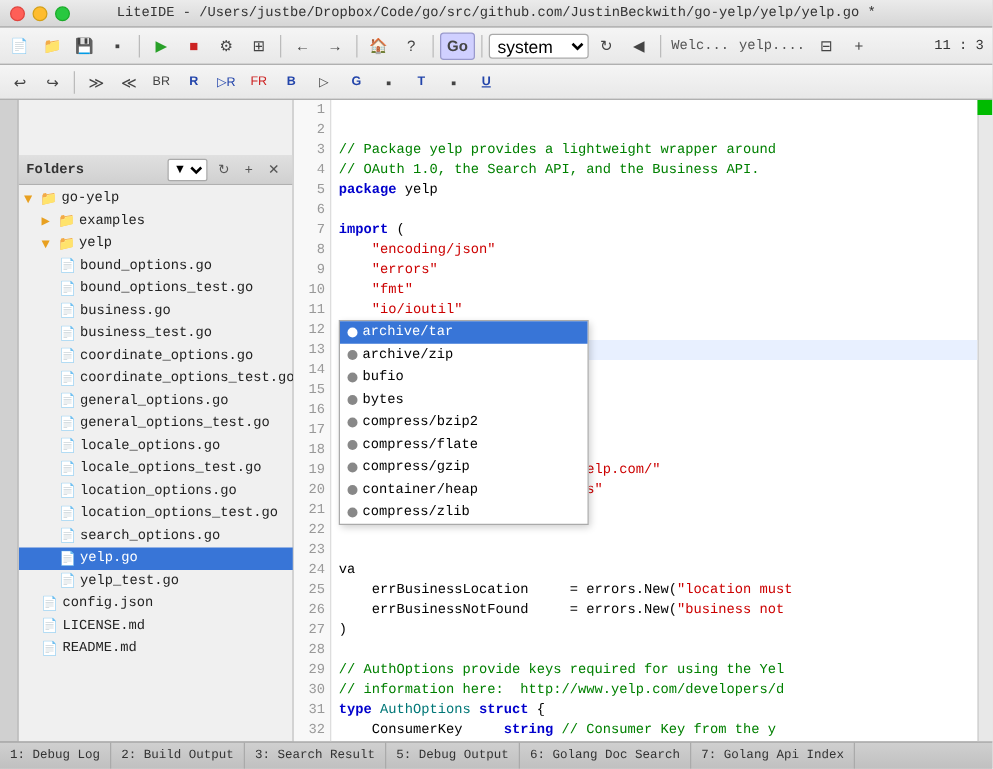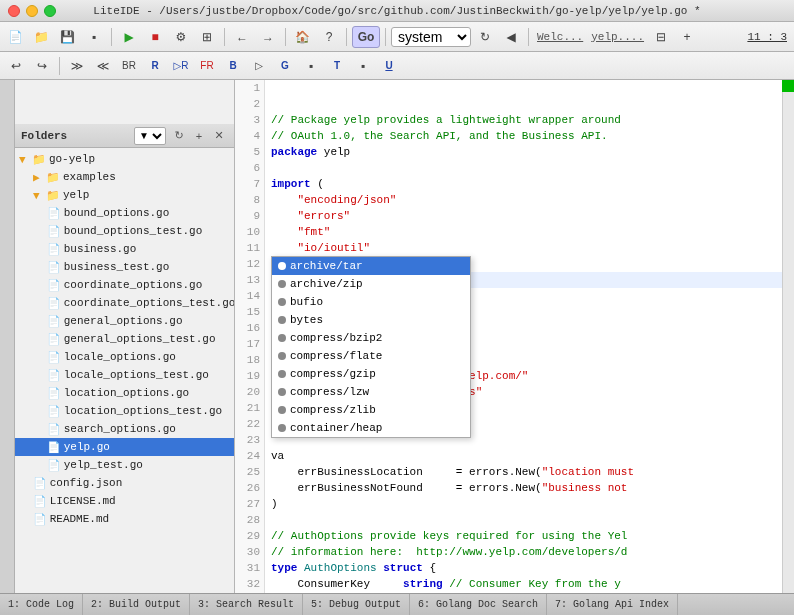--- a/index.html
+++ b/index.html
@@ -38,21 +38,21 @@
       border: none;
       border-radius: 3px;
       cursor: pointer;
       display: flex; align-items: center; justify-content: center;
       font-size: 12px; color: #444;
     }
     .tb-separator { width: 1px; height: 18px; background: #bbb; margin: 0 3px; }
     .tb-select {
       height: 20px; font-size: 14px; background: #fff; border: 1px solid #aaa; border-radius: 3px; padding: 0 2px;
     }
-    .tb-label { font-size: 11px; color: #555; padding: 0 3px; text-decoration: underline; }
+    .tb-label { font-size: 11px; color: #555; padding: 0 3px; }
 
     
     .toolbar2 {
       height: 28px;
       background: linear-gradient(to bottom, #f5f5f5, #e8e8e8);
       border-bottom: 1px solid #b0b0b0;
       display: flex;
       align-items: center;
       padding: 0 4px;
       gap: 2px;
@@ -460,34 +460,30 @@
         <div class="ac-item">
           <span class="ac-dot"></span>
           <span>compress/flate</span>
         </div>
         <div class="ac-item">
           <span class="ac-dot"></span>
           <span>compress/gzip</span>
         </div>
         <div class="ac-item">
           <span class="ac-dot"></span>
-          <span>compress/lzw</span>
+          <span>container/heap</span>
         </div>
         <div class="ac-item">
           <span class="ac-dot"></span>
           <span>compress/zlib</span>
-        </div>
-        <div class="ac-item">
-          <span class="ac-dot"></span>
-          <span>container/heap</span>
         </div>
       </div>
   </div>
 </div>
 
 <div class="statusbar" id="statusbar">
-<div class="status-tab">1: Code Log</div>
+<div class="status-tab">1: Debug Log</div>
     <div class="status-tab">2: Build Output</div>
     <div class="status-tab">3: Search Result</div>
     <div class="status-tab">5: Debug Output</div>
     <div class="status-tab">6: Golang Doc Search</div>
     <div class="status-tab">7: Golang Api Index</div>
   </div>
 
 </body></html>

